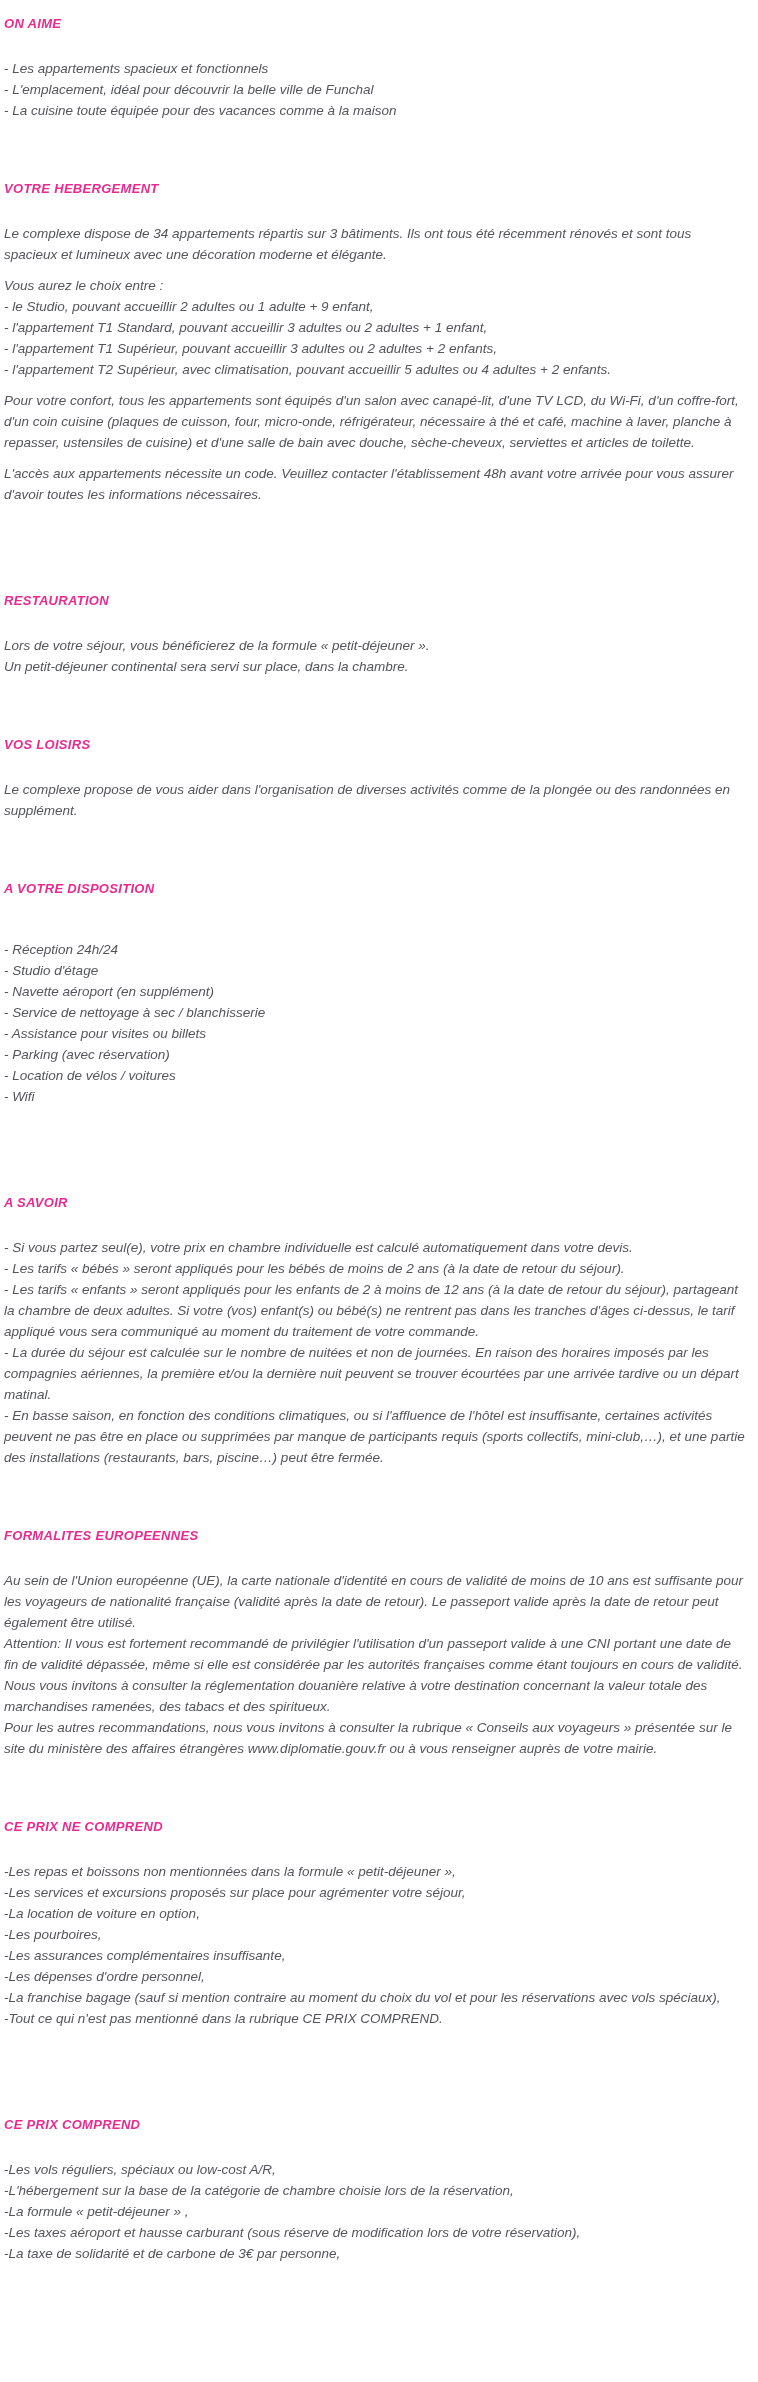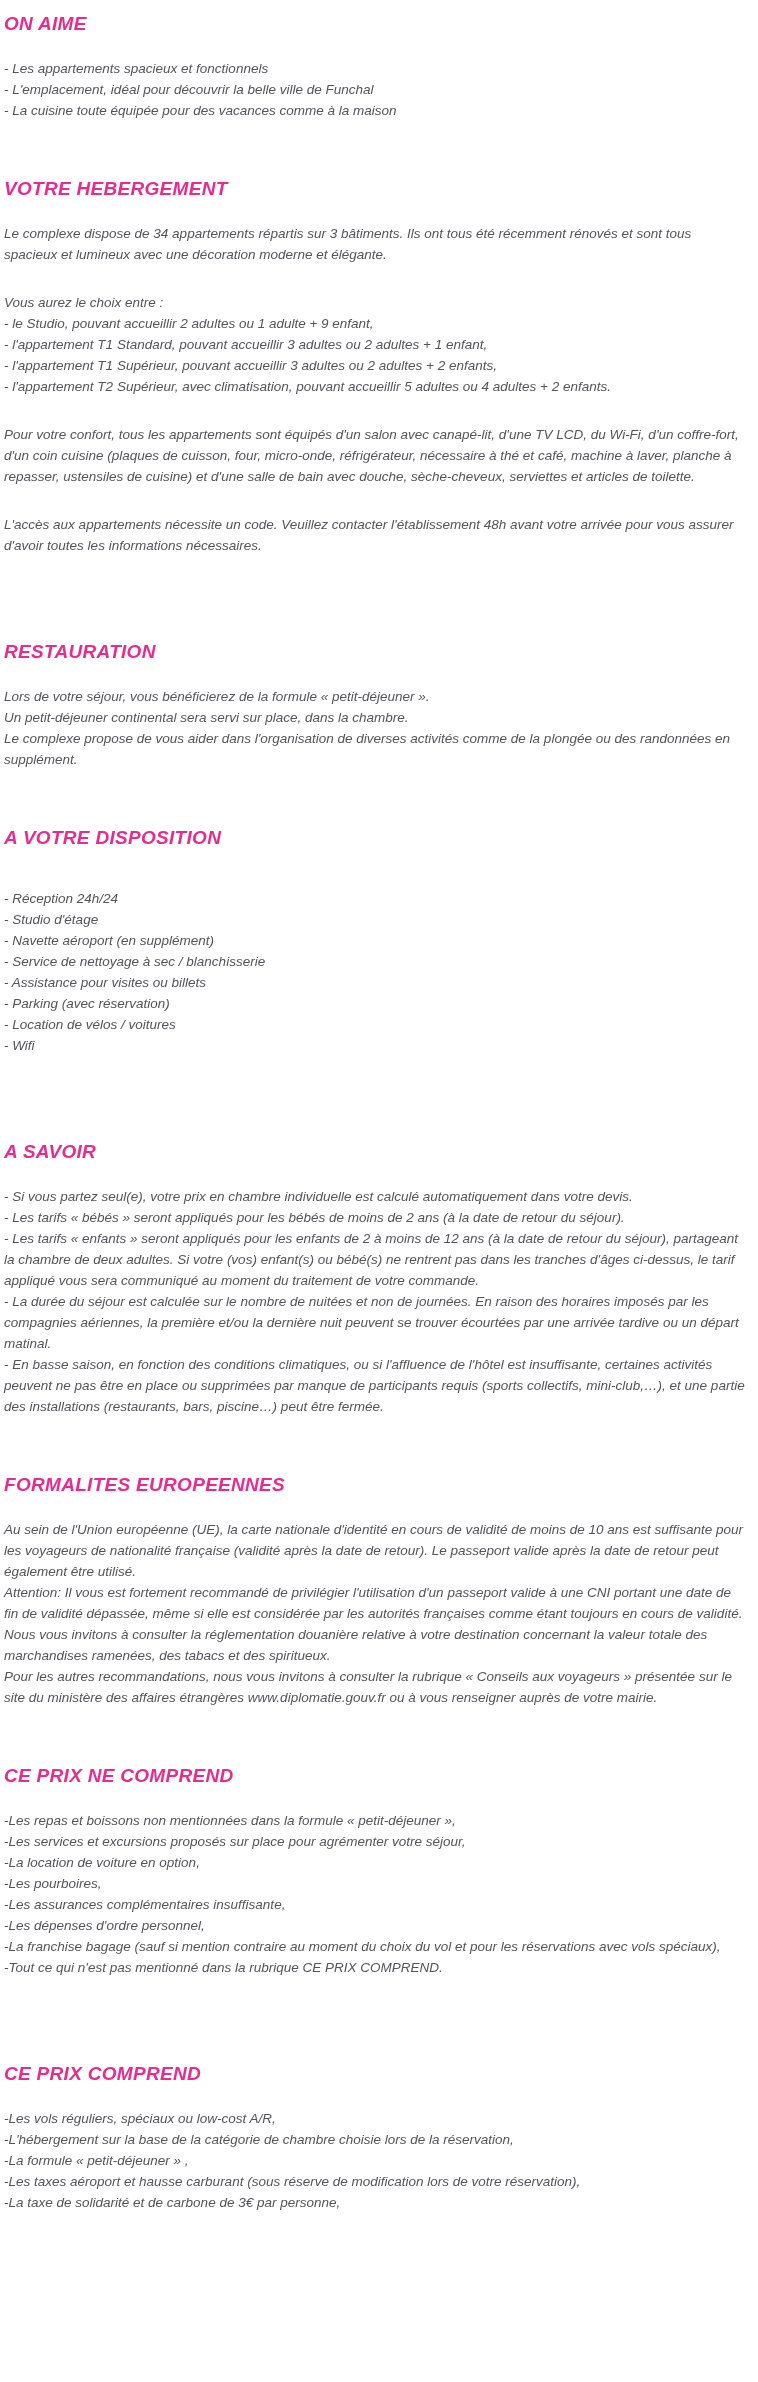--- a/index.html
+++ b/index.html
@@ -11,32 +11,32 @@
     font-style: italic;
     font-size: 13.5px;
     line-height: 21px;
     color: var(--body-color, #54555a);
     -webkit-font-smoothing: antialiased;
   }
   .content { padding: 8px 10px 28px 4px; }
   section { display: block; }
   h2.section-heading {
     color: var(--heading-color, #eb2a90);
-    font-size: 19px;
+    font-size: 13px;
     line-height: 24px;
     font-weight: bold;
     font-style: italic;
     letter-spacing: 0.3px;
     margin: 56px 0 22px 0;
   }
   section:first-of-type h2.section-heading { margin-top: 4px; }
   section.gap-after-heading h2.section-heading { margin-bottom: 38px; }
   section.big-top h2.section-heading { margin-top: 84px; }
   p { margin: 0; padding: 0; }
-  p.spaced { margin-top: 27px; }
+  p.spaced { margin-top: 10px; }
 </style>
 </head>
 <body>
 
 <main class="content">
 
   <section class="section">
     <h2 class="section-heading">ON AIME</h2>
     <p class="line">- Les appartements spacieux et fonctionnels</p>
     <p class="line">- L'emplacement, idéal pour découvrir la belle ville de Funchal</p>
@@ -55,20 +55,21 @@
     <p class="line spaced">L'accès aux appartements nécessite un code. Veuillez contacter l'établissement 48h avant votre arrivée pour vous assurer d'avoir toutes les informations nécessaires.</p>
   </section>
 
   <section class="section big-top">
     <h2 class="section-heading">RESTAURATION</h2>
     <p class="line">Lors de votre séjour, vous bénéficierez de la formule « petit-déjeuner ».</p>
     <p class="line">Un petit-déjeuner continental sera servi sur place, dans la chambre.</p>
   </section>
 
   <section class="section">
+    <h2 class="section-heading">VOS LOISIRS</h2>
     <p class="line">Le complexe propose de vous aider dans l'organisation de diverses activités comme de la plongée ou des randonnées en supplément.</p>
   </section>
 
   <section class="section gap-after-heading">
     <h2 class="section-heading">A VOTRE DISPOSITION</h2>
     <p class="line">- Réception 24h/24</p>
     <p class="line">- Studio d'étage</p>
     <p class="line">- Navette aéroport (en supplément)</p>
     <p class="line">- Service de nettoyage à sec / blanchisserie</p>
     <p class="line">- Assistance pour visites ou billets</p>

